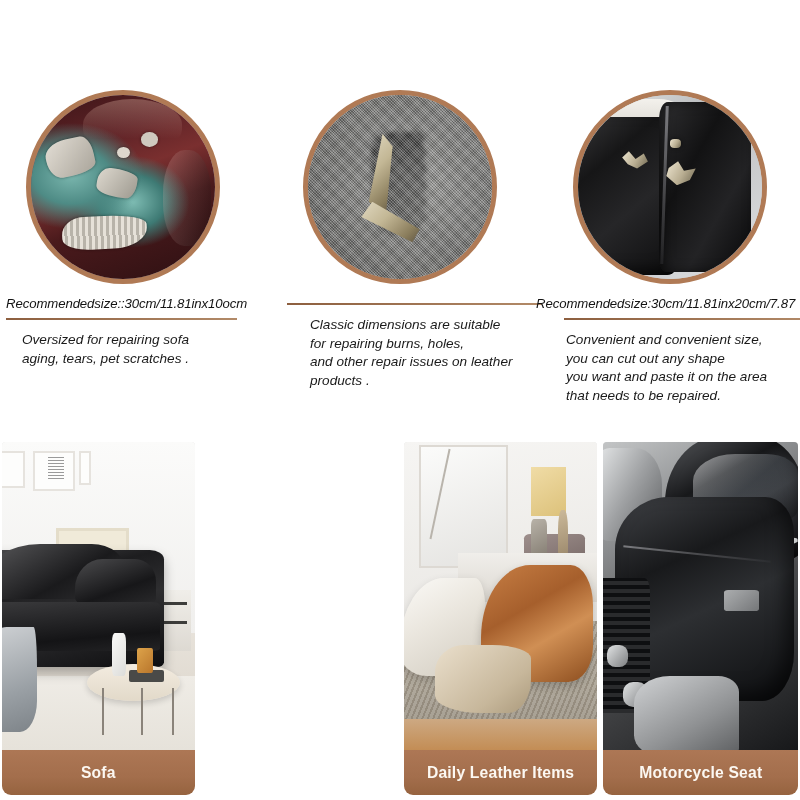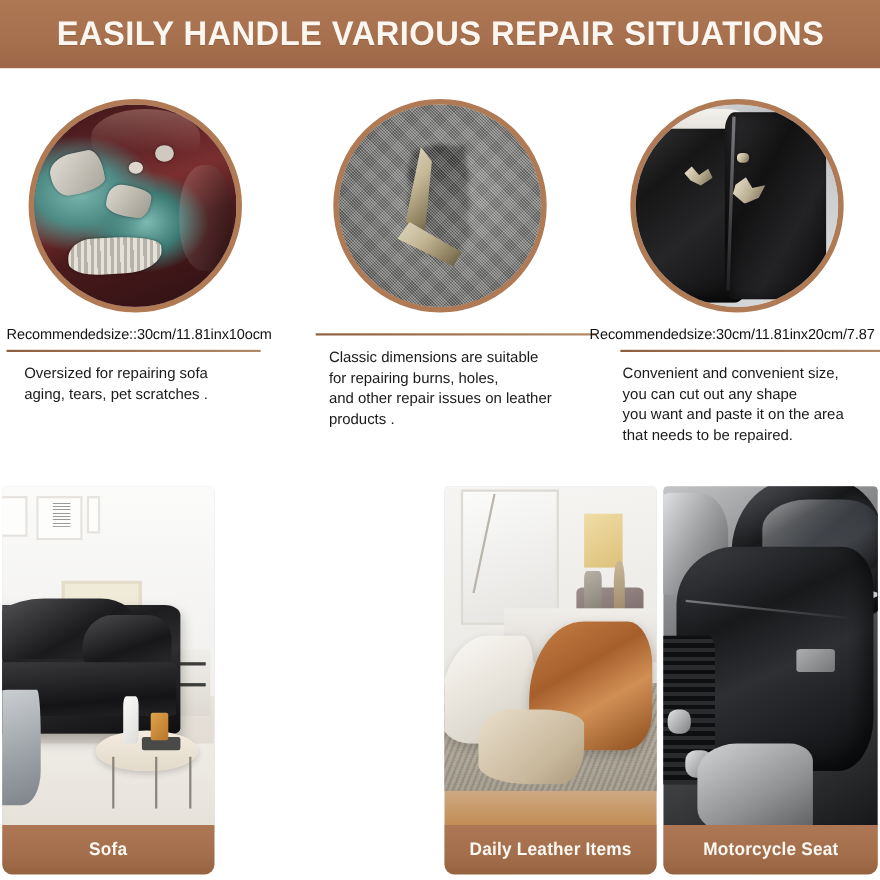--- a/index.html
+++ b/index.html
@@ -137,42 +137,42 @@
     box-shadow: 0 0 4px rgba(0,0,0,.6);
   }
   .s1 { left: 24%; top: 30%; width: 14%; height: 10%;
         clip-path: polygon(0% 40%,26% 6%,52% 48%,84% 18%,100% 62%,58% 100%,22% 76%); }
   .s2 { left: 48%; top: 36%; width: 16%; height: 13%;
         clip-path: polygon(8% 28%,40% 0%,60% 40%,100% 30%,80% 78%,36% 100%,0% 62%); }
   .s3 { left: 50%; top: 24%; width: 6%; height: 5%; border-radius: 40%; }
 
   
   .info-row { position: absolute; left: 0; top: 296px; width: 800px; height: 140px; }
-  .info-col { position: absolute; top: 0; }
+  .info-col { position: absolute; top: 0; font-style: italic; }
   .info-col.i0 { left: 6px; width: 264px; }
   .info-col.i1 { left: 259px; width: 296px; }
   .info-col.i2 { left: 536px; width: 300px; }
   .size-text {
     font-size: 13.2px; color: #131313; white-space: nowrap;
     font-family: "Liberation Sans", sans-serif; letter-spacing: -0.1px;
   }
   .divider {
     margin-top: 7px; height: 2px;
     background: linear-gradient(90deg,#8d5f3f,#b28a68);
   }
   .info-col.i0 .divider { width: 231px; }
   .info-col.i1 .divider { width: 255px; margin-left: 28px; }
   .info-col.i2 .divider { width: 250px; margin-left: 28px; }
   .desc-text {
     margin-top: 11px; font-size: 13.6px; line-height: 18.6px; color: #1a1a1a;
     font-family: "Liberation Sans", sans-serif;
     white-space: pre-line;
   }
   .info-col.i0 .desc-text { margin-left: 16px; }
-  .info-col.i1 .desc-text { margin-left: 40px; }
+  .info-col.i1 .desc-text { margin-left: 51px; }
   .info-col.i2 .desc-text { margin-left: 30px; }
 
   
   .panels { position: absolute; left: 0; top: 442px; width: 640px; height: 353px; }
   .panel { position: absolute; top: 0; width: 193px; height: 353px; }
   .panel.q0 { left: 2px; }
   .panel.q1 { left: 203px; }
   .panel.q2 { left: 404px; }
   .panel.q3 { left: 603px; width: 195px; }
   .panel-photo {
@@ -335,23 +335,20 @@
   .mb2 { left:10%; top:78%; width:13%; height:8%; }
   .mt-tank { position:absolute; left:16%; top:76%; width:54%; height:26%;
              background: linear-gradient(150deg,#d0d2d4,#8f9193 60%,#5c5e60);
              border-radius: 34% 20% 10% 26%; }
 </style>
 </head>
 <body>
 
 <div id="page">
 
-  <div class="header-band">
-    <div class="header-title">EASILY HANDLE VARIOUS REPAIR SITUATIONS</div>
-  </div>
 
   <div class="circle-row">
 
     <div class="circle-wrap c0">
       <div class="circle-photo">
         <div class="inner ph-sofa-damage">
           <div class="roll-hi"></div>
           <div class="roll-hi2"></div>
           <div class="peel p1"></div>
           <div class="peel p2"></div>

